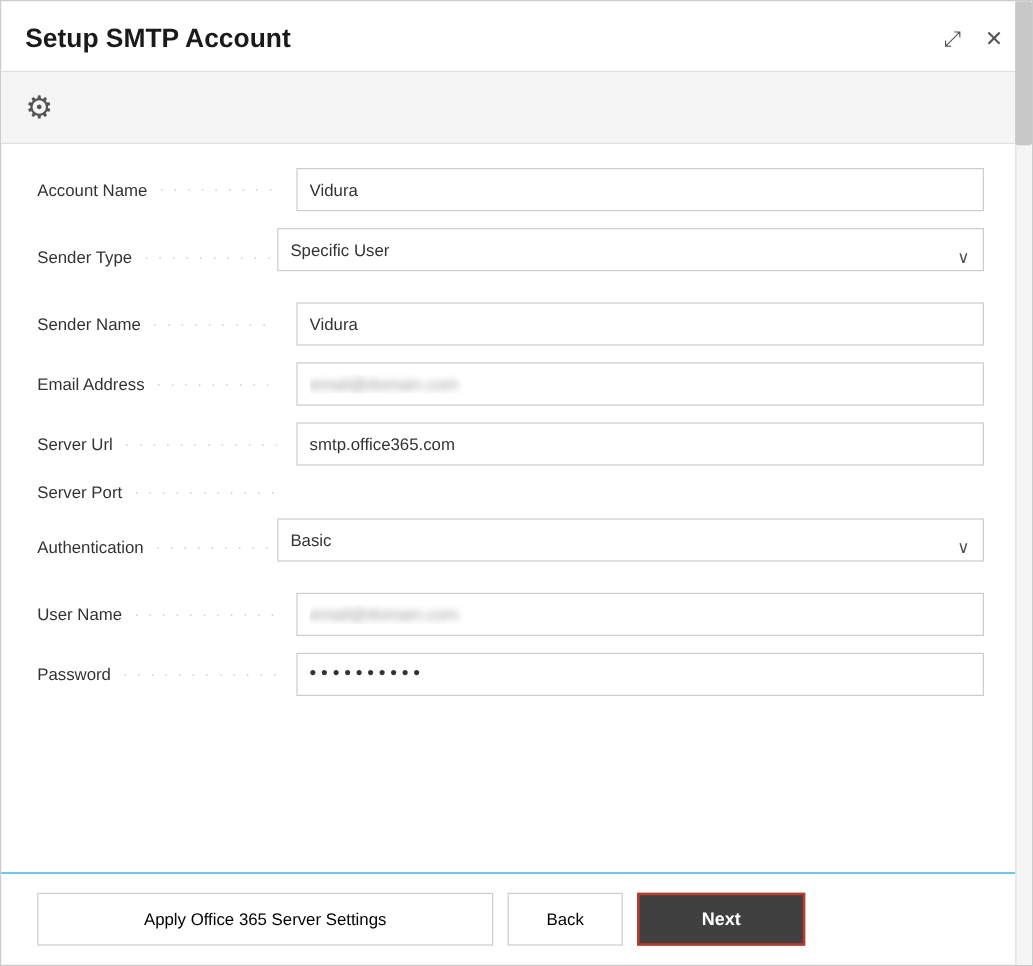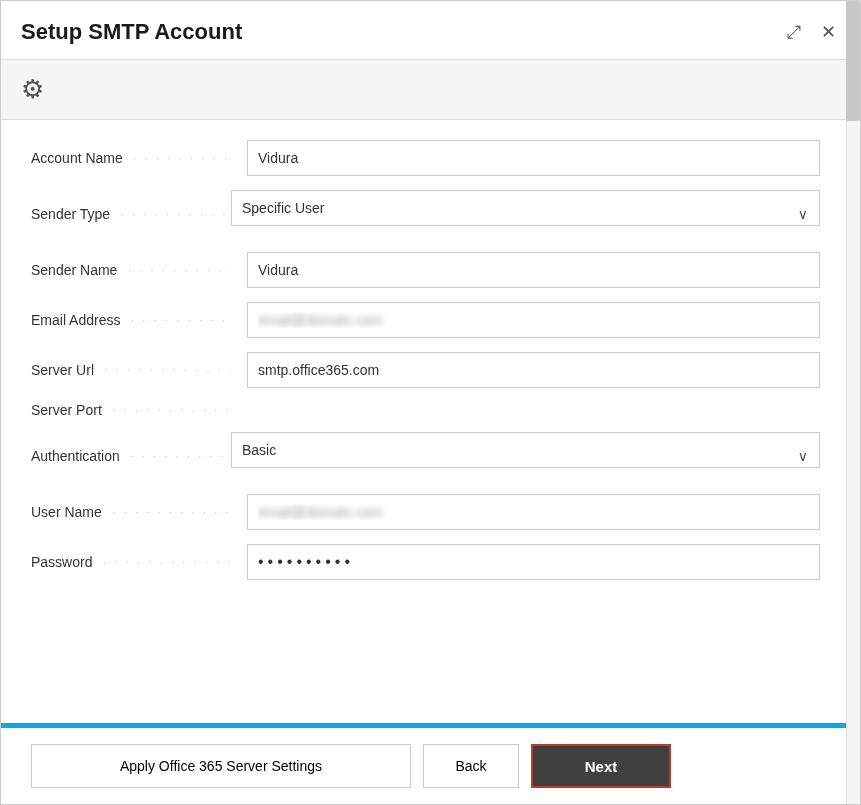--- a/index.html
+++ b/index.html
@@ -156,21 +156,21 @@
       text-align: right;
     }
     .password-dots {
       letter-spacing: 4px;
       font-size: 16px;
     }
     .footer {
       display: flex;
       align-items: center;
       padding: 16px 30px;
-      border-top: 5px solid #0ea5e9;
+      border-top: 1px solid #0ea5e9;
       gap: 12px;
     }
     .btn {
       height: 44px;
       border: 1px solid #ccc;
       background: #fff;
       font-size: 14px;
       cursor: pointer;
       padding: 0 20px;
       font-family: inherit;

